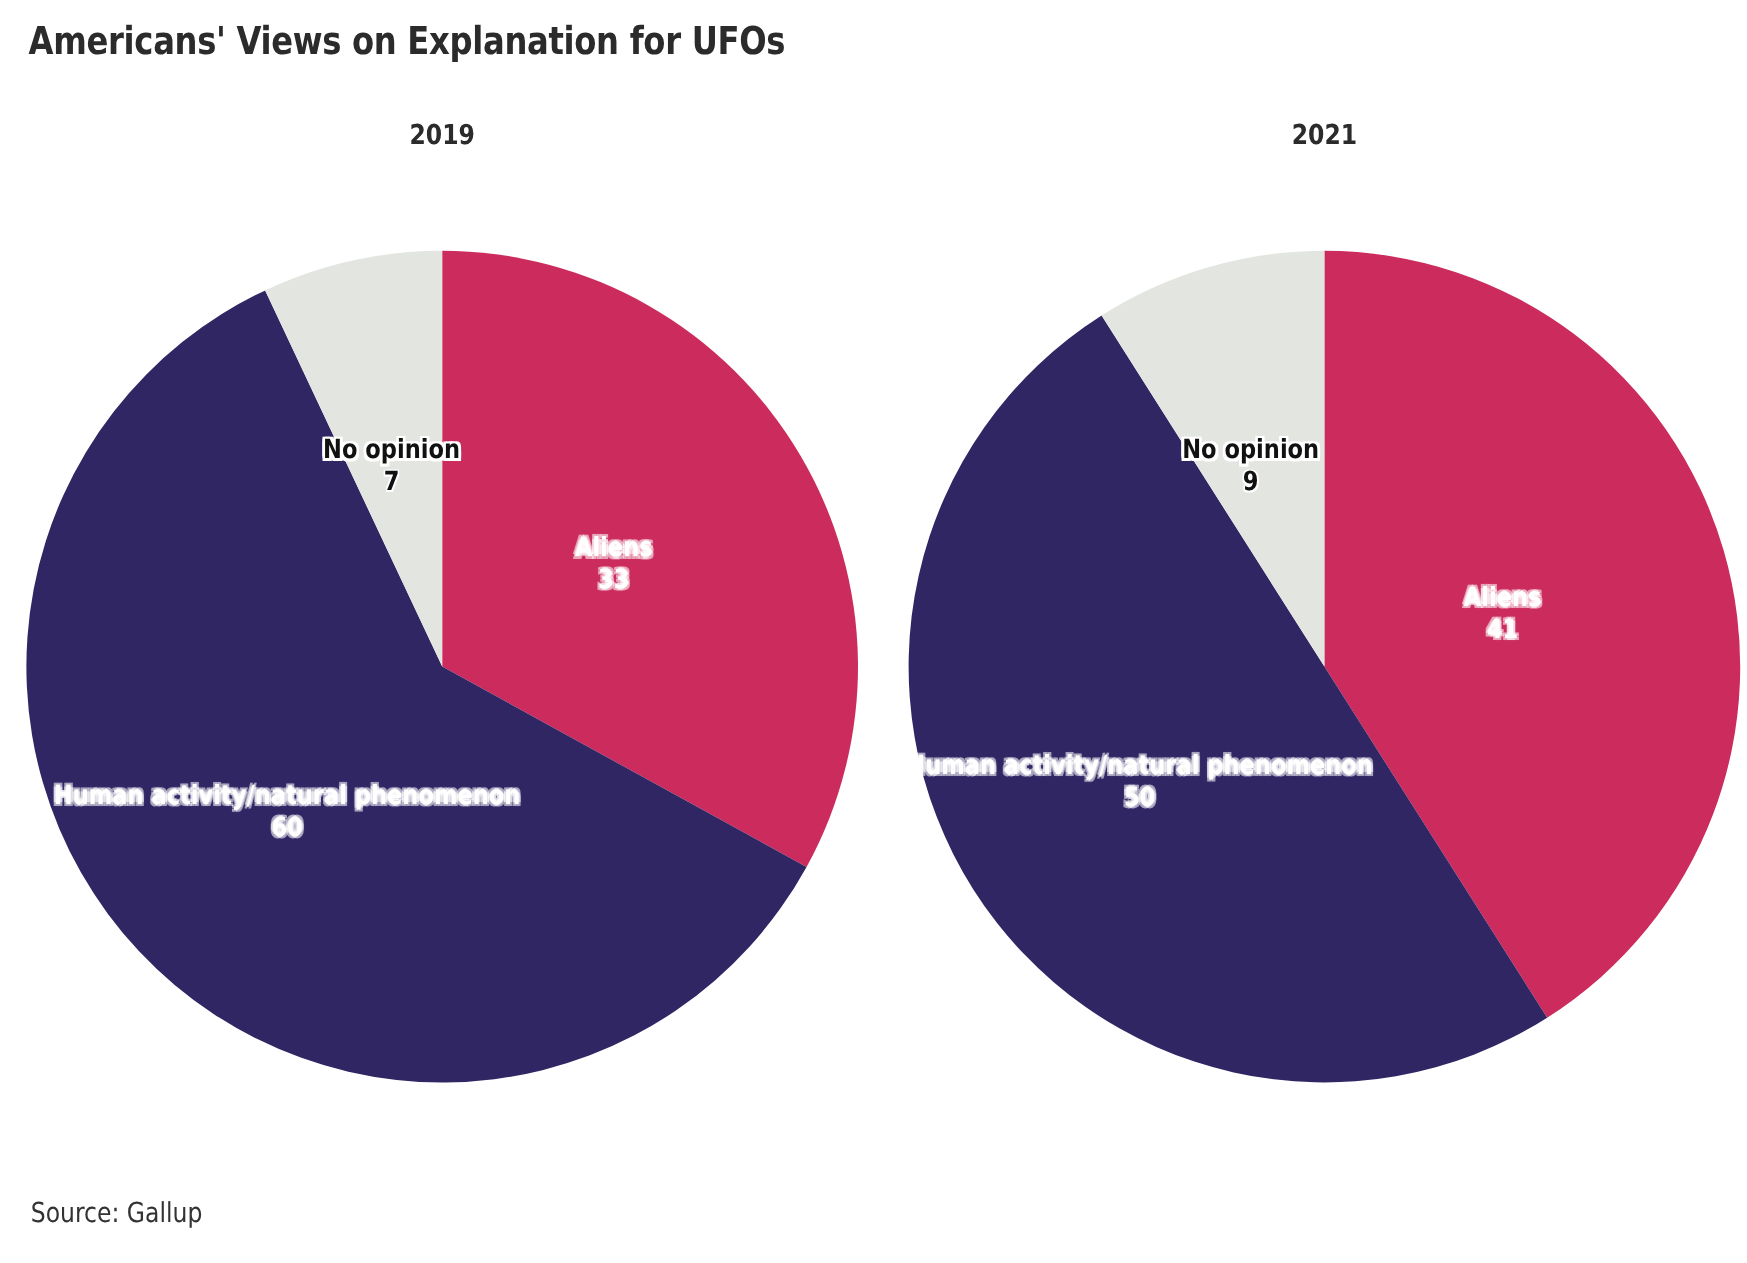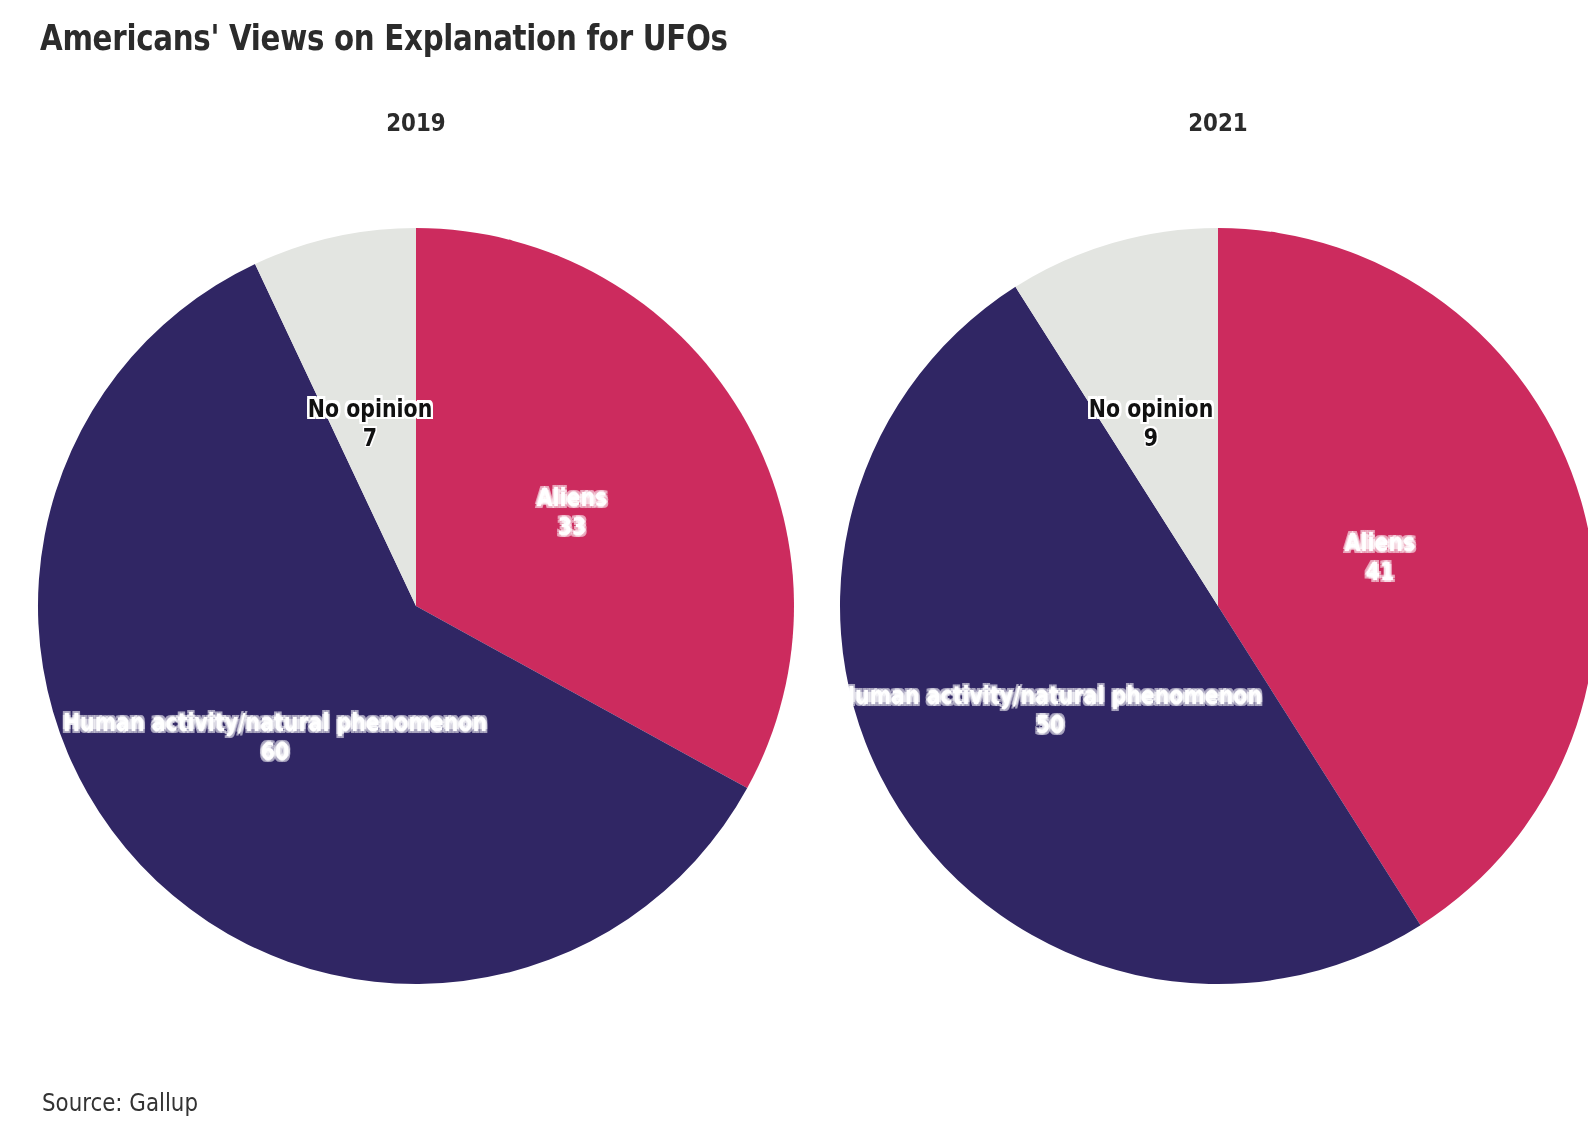--- a/index.html
+++ b/index.html
@@ -12,21 +12,21 @@
     width: 1588px;
     height: 1148px;
     position: relative;
     overflow: hidden;
     font-family: "DejaVu Sans", "Liberation Sans", sans-serif;
     -webkit-font-smoothing: antialiased;
   }
 
   #figure {
     position: absolute;
-    left: 18px; top: 0;
+    left: 4px; top: 0;
     width: 1471px;
     height: 1148px;
   }
 
   
   .fig-title {
     position: absolute;
     left: 22px;
     top: 18px;
     font-size: 35px;

